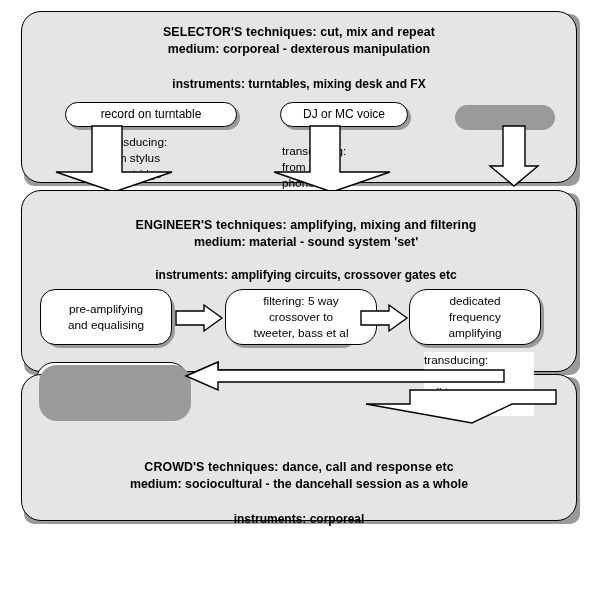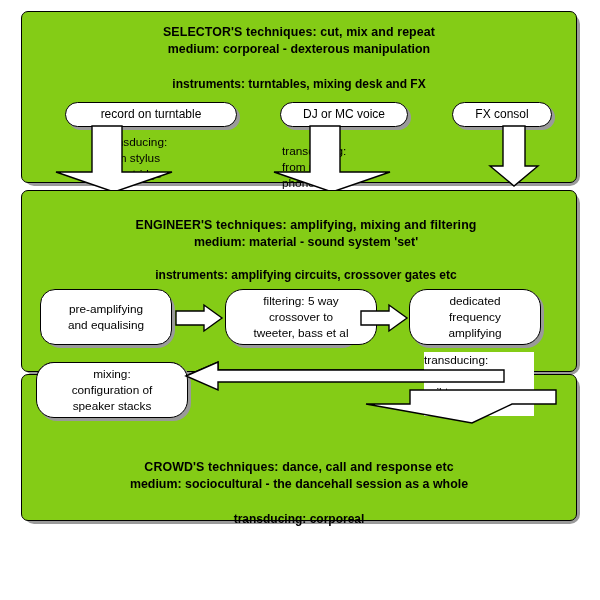--- a/index.html
+++ b/index.html
@@ -14,22 +14,22 @@
   #canvas {
     position: relative;
     width: 600px;
     height: 600px;
     overflow: hidden;
     background: #ffffff;
   }
   .panel {
     position: absolute;
     border: 1.6px solid #000;
-    border-radius: 7px;
-    background: #84cc16;
+    border-radius: 20px;
+    background: #e5e5e5;
     box-sizing: border-box;
   }
   .panel-shadow {
     position: absolute;
     border-radius: 10px;
     background: #9a9a9a;
     box-sizing: border-box;
   }
   .panel-title {
     text-align: center;
@@ -113,21 +113,20 @@
     <div class="panel-instr" style="margin-top:18px;">instruments: turntables, mixing desk and FX</div>
   </div>
 
   <div class="pill-shadow" style="left:68px; top:105px; width:172px; height:25px;"></div>
   <div class="pill" style="left:65px; top:102px; width:172px; height:25px;">record on turntable</div>
 
   <div class="pill-shadow" style="left:283px; top:105px; width:128px; height:25px;"></div>
   <div class="pill" style="left:280px; top:102px; width:128px; height:25px;">DJ or MC voice</div>
 
   <div class="pill-shadow" style="left:455px; top:105px; width:100px; height:25px;"></div>
-  <div class="pill" style="left:452px; top:102px; width:100px; height:25px;">FX consol</div>
 
   <div class="plain-label" style="left:103px; top:134px; width:120px;">transducing:
 from stylus
 to cartridge</div>
   <div class="plain-label" style="left:282px; top:143px; width:110px;">transducing:
 from mic to
 phono</div>
 
   <div class="arrow" style="left:28px; top:126px;">
     <svg width="160" height="70" viewBox="0 0 160 70">
@@ -199,27 +198,24 @@
   <div class="arrow" style="left:352px; top:390px;">
     <svg width="206" height="36" viewBox="0 0 206 36">
       <polygon points="58,0 204,0 204,14 160,14 120,33 14,14 58,14" fill="#ffffff" stroke="#000000" stroke-width="1.4"></polygon>
     </svg>
   </div>
 
   <div class="panel-shadow" style="left:24px; top:377px; width:556px; height:147px;"></div>
   <div class="panel" style="left:21px; top:374px; width:556px; height:147px;">
     <div class="panel-title" style="margin-top:84px;">CROWD'S techniques: dance, call and response etc</div>
     <div class="panel-sub">medium: sociocultural - the dancehall session as a whole</div>
-    <div class="panel-instr" style="margin-top:18px;">transducing: corporeal</div>
+    <div class="panel-instr" style="margin-top:18px;">instruments: corporeal</div>
   </div>
 
   <div class="rrect-shadow" style="left:39px; top:365px; width:152px; height:56px;"></div>
-  <div class="rrect" style="left:36px; top:362px; width:152px; height:56px; white-space:pre-line;">mixing:
-configuration of
-speaker stacks</div>
   <div class="plain-label" style="left:424px; top:352px; width:110px; background:#ffffff;">transducing:
 form speaker
 coil to
 diaphragm</div>
   <div class="arrow" style="left:186px; top:362px;">
     <svg width="320" height="28" viewBox="0 0 320 28">
       <polygon points="0,14 32,0 32,8 318,8 318,20 32,20 32,28" fill="#ffffff" stroke="#000000" stroke-width="1.4"></polygon>
     </svg>
   </div>
   <div class="arrow" style="left:352px; top:390px;">

